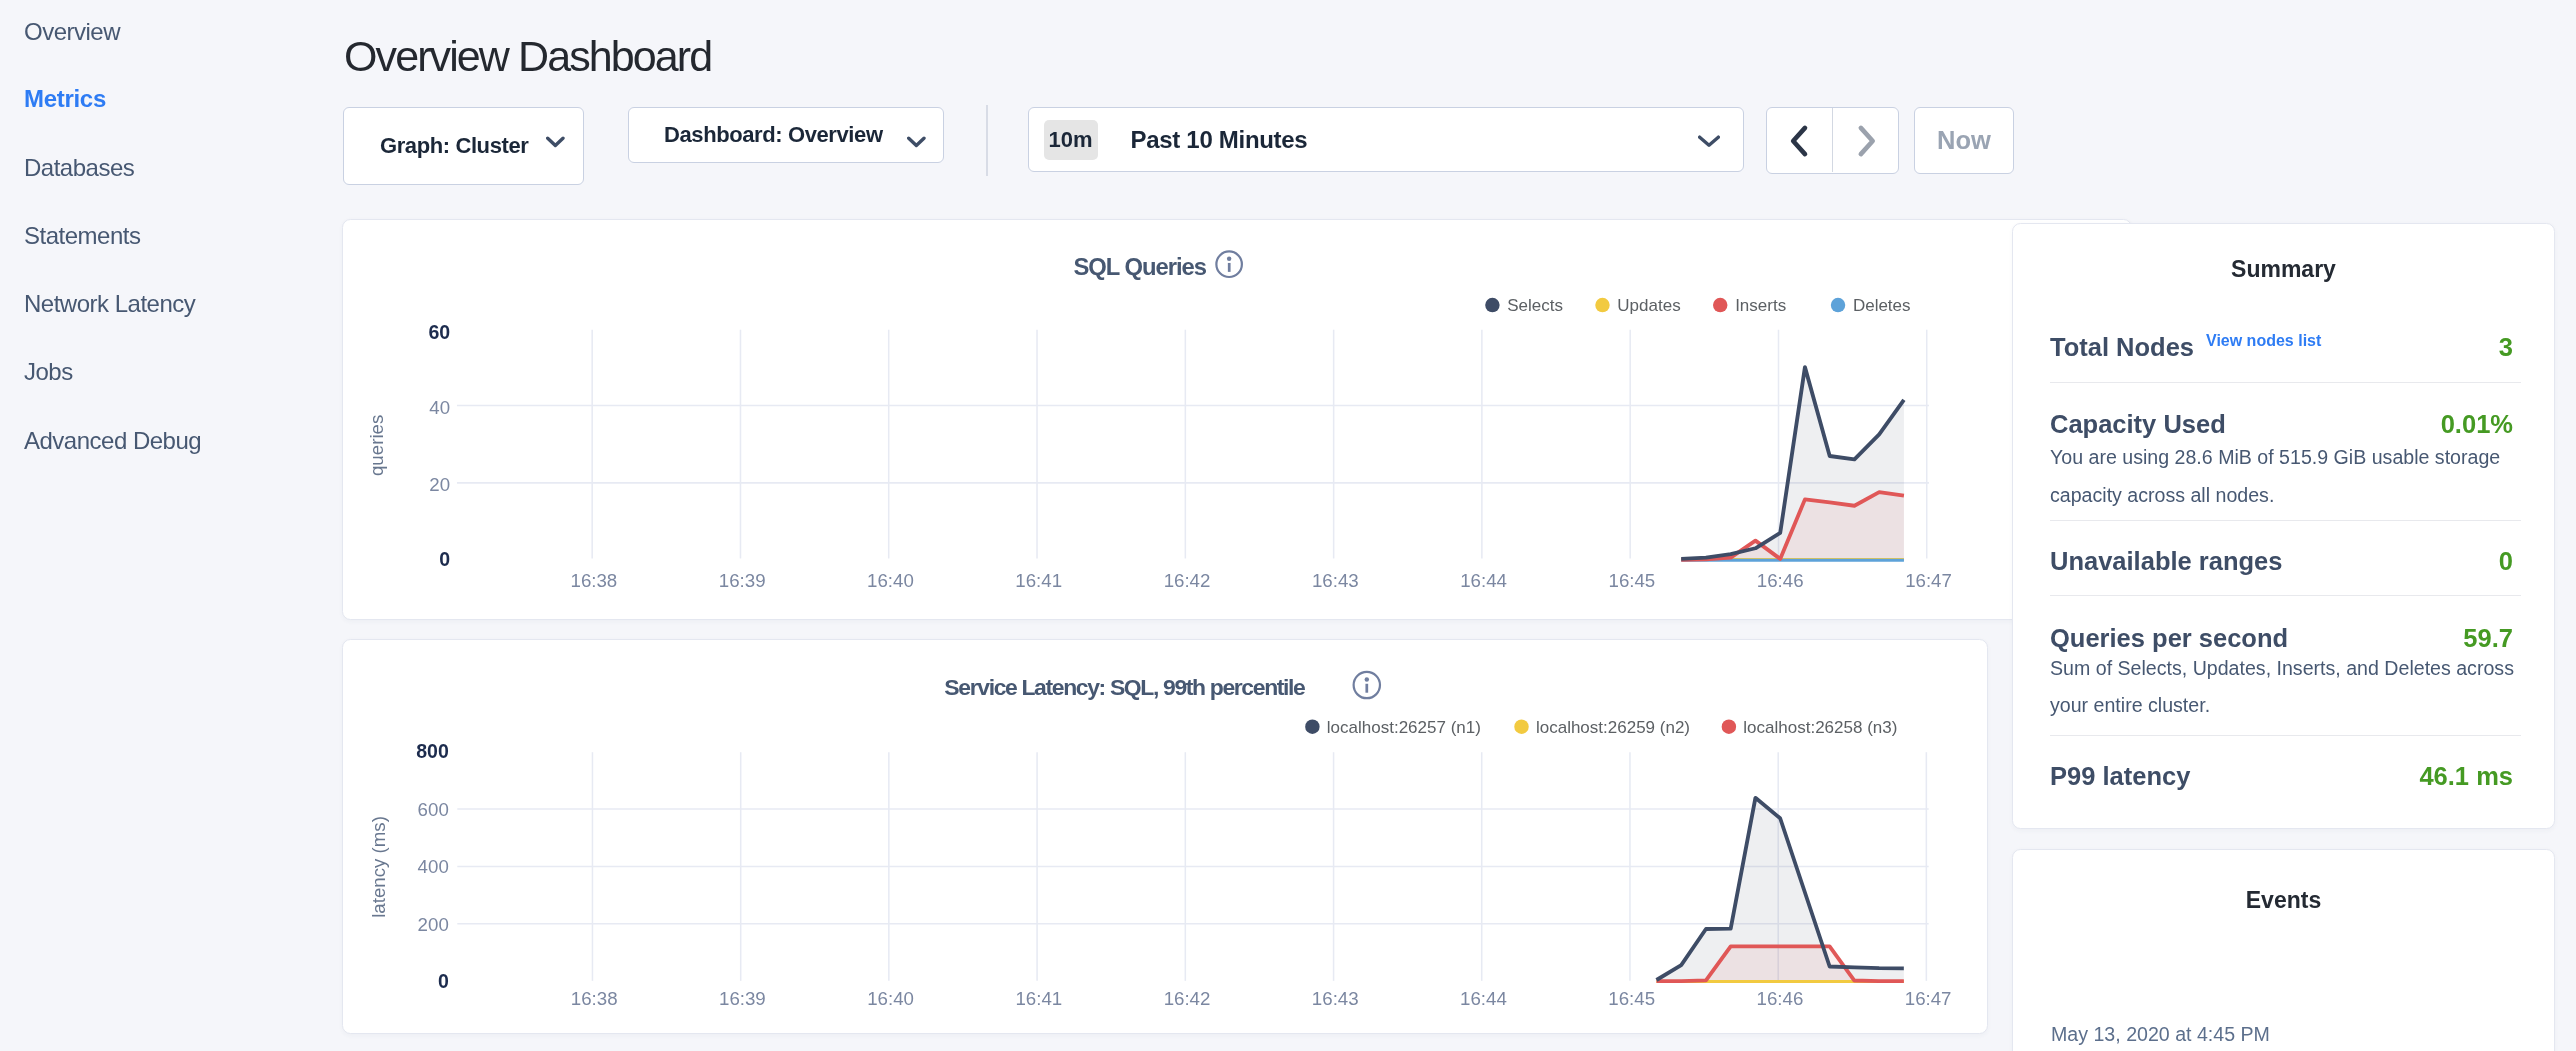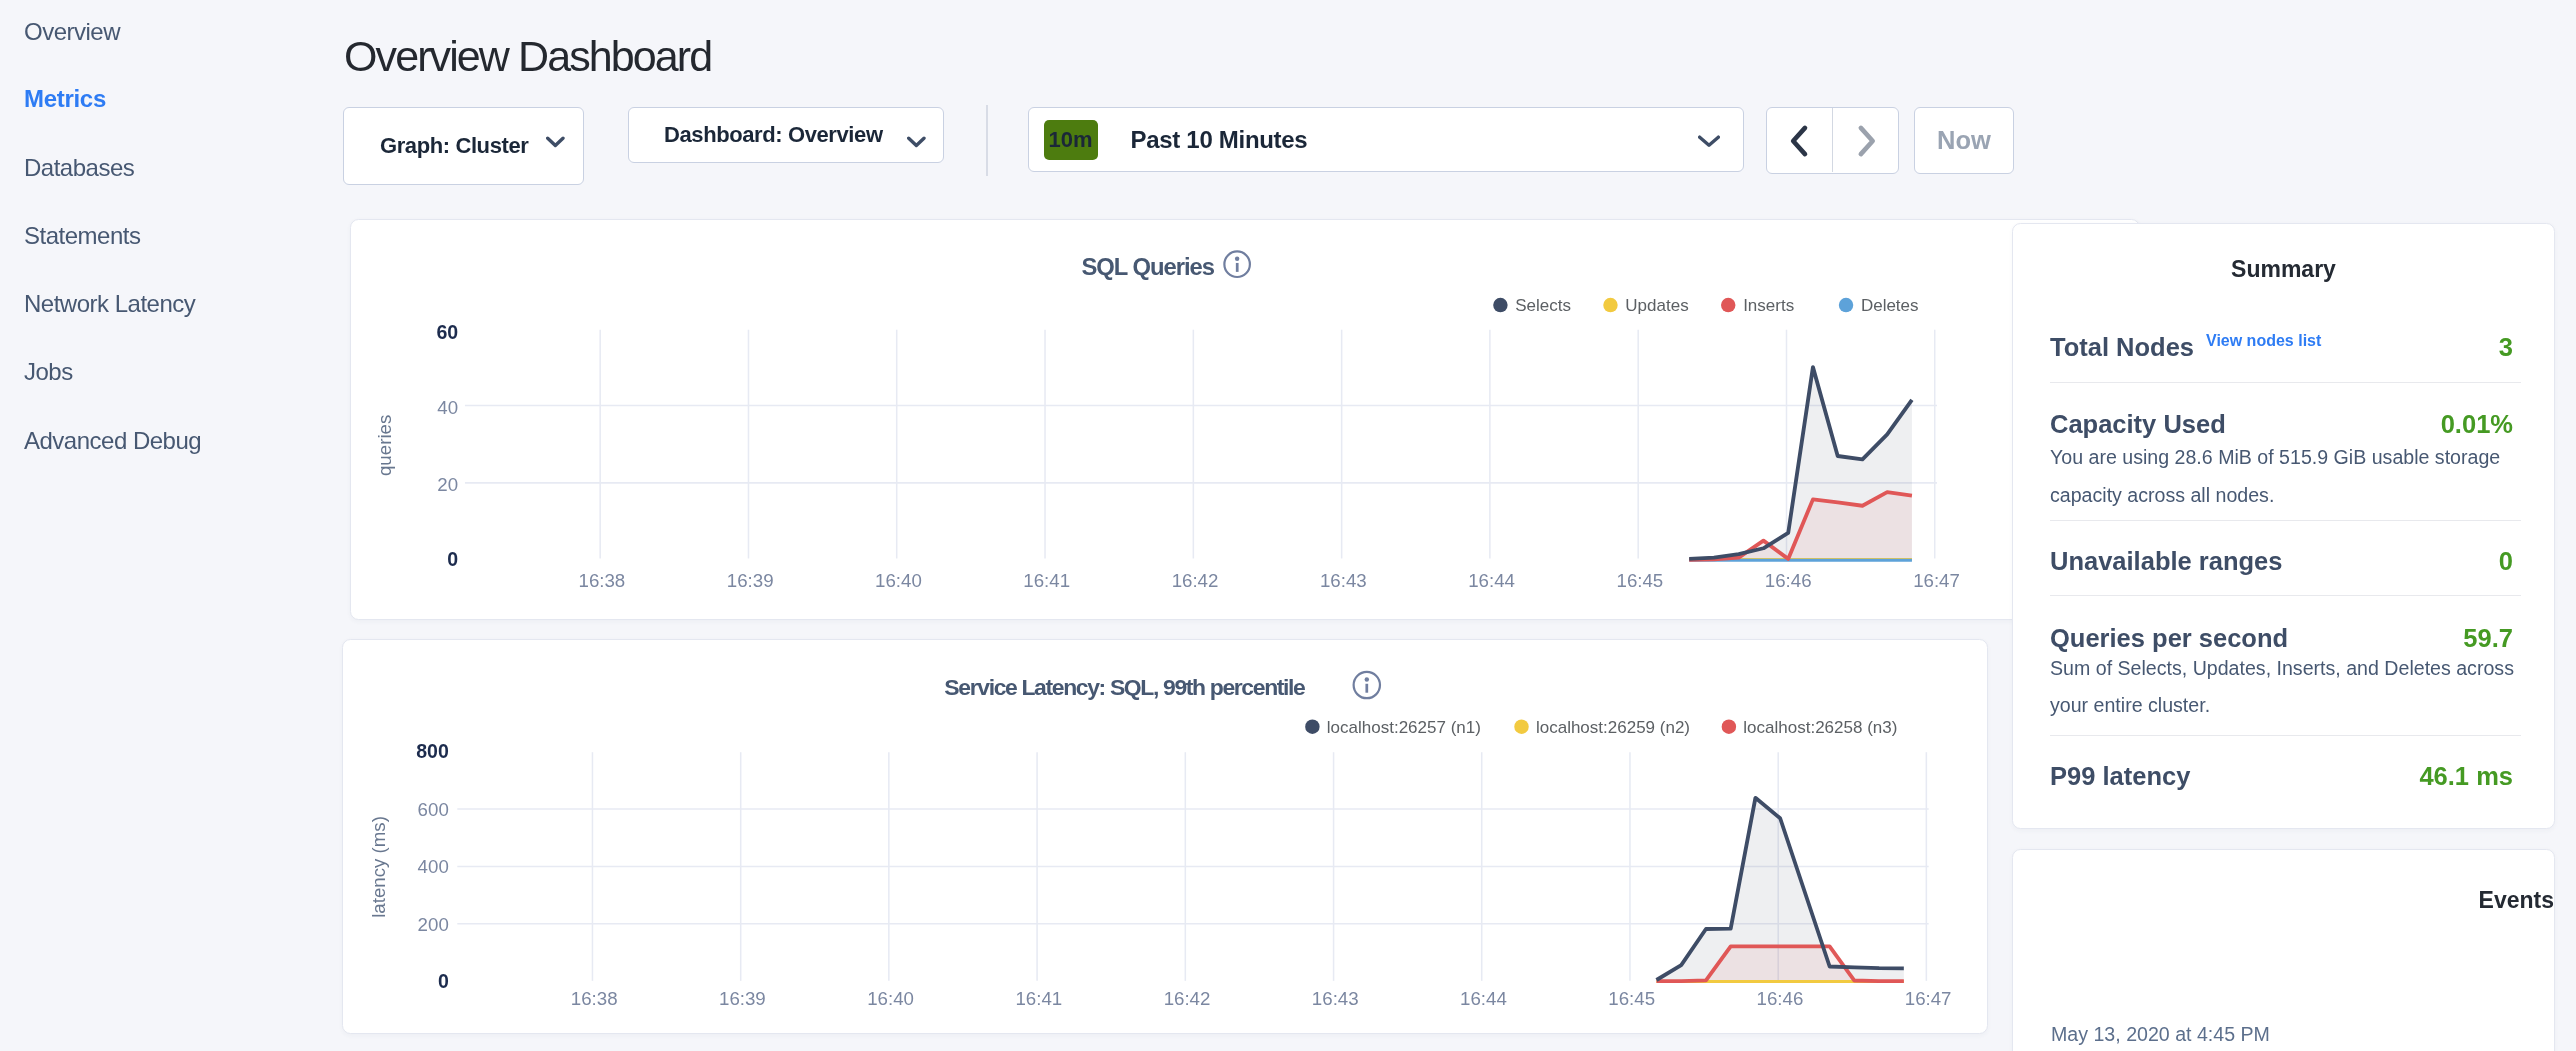--- a/index.html
+++ b/index.html
@@ -34,41 +34,41 @@
 </div>
 <div class="ddbox" style="left:628px; top:107px; width:316px; height:56px; justify-content:flex-start; padding-left:35px;">
   <span class="ddtext">Dashboard: Overview</span>
   <svg width="18.7" height="12" viewBox="0 0 22 14" style="position:absolute; right:17px; top:28px;">
       <polyline points="2,2.5 11,11 20,2.5" fill="none" stroke="#3e4d66" stroke-width="4" stroke-linecap="round" stroke-linejoin="round"></polyline>
     </svg>
 </div>
 <div class="abs" style="left:986px; top:105px; width:1.7px; height:71px; background:#d8dce6;"></div>
 
 <div class="ddbox" style="left:1028px; top:107px; width:716px; height:65px; justify-content:flex-start;">
-  <div style="margin-left:14.5px; width:54px; height:40px; background:#4d7c0f; border-radius:5.1px; display:flex; align-items:center; justify-content:center; font-size:22px; font-weight:bold; color:#1b2738;">10m</div>
+  <div style="margin-left:14.5px; width:54px; height:40px; background:#e5e5e5; border-radius:5.1px; display:flex; align-items:center; justify-content:center; font-size:22px; font-weight:bold; color:#1b2738;">10m</div>
   <div class="ddtext" style="margin-left:33px; font-size:24px; letter-spacing:-0.3px;">Past 10 Minutes</div>
   <svg width="22" height="12.8" viewBox="0 0 26 15" style="position:absolute; right:23px; top:27px;">
       <polyline points="2,2.5 13,12 24,2.5" fill="none" stroke="#3e4d66" stroke-width="4" stroke-linecap="round" stroke-linejoin="round"></polyline>
     </svg>
 </div>
 
 <div class="ddbox" style="left:1766px; top:107px; width:133px; height:67px; justify-content:space-between;">
   <svg width="65" height="64" viewBox="0 0 77 75">
       <polyline points="45,22 31,37.5 45,53" fill="none" stroke="#2b3547" stroke-width="5.5" stroke-linecap="round" stroke-linejoin="round"></polyline>
     </svg>
   <div style="position:absolute; left:65px; top:0px; width:1.3px; height:64px; background:#d3d8e2;"></div>
   <svg width="65" height="64" viewBox="0 0 77 75">
       <polyline points="33,22 47,37.5 33,53" fill="none" stroke="#9ba2ad" stroke-width="5.5" stroke-linecap="round" stroke-linejoin="round"></polyline>
     </svg>
 </div>
 <div class="ddbox" style="left:1914px; top:107px; width:100px; height:67px;">
   <span style="font-size:25.5px; font-weight:bold; color:#9aa4b3;">Now</span>
 </div>
 
-<div class="card" style="left:342px; top:219px; width:1790px; height:401px;margin-left:8px;">
+<div class="card" style="left:342px; top:219px; width:1790px; height:401px;">
 <svg width="1643" height="398" viewBox="0 0 1932 468" style="display:block;">
 
   <g stroke="#e7eaf3" stroke-width="1.8" fill="none">
     <line x1="134" y1="218.2" x2="1865" y2="218.2"></line>
     <line x1="134" y1="309.1" x2="1865" y2="309.1"></line>
     <line x1="293" y1="129" x2="293" y2="398"></line>
     <line x1="467.4" y1="129" x2="467.4" y2="398"></line>
     <line x1="641.7" y1="129" x2="641.7" y2="398"></line>
     <line x1="816.1" y1="129" x2="816.1" y2="398"></line>
     <line x1="990.5" y1="129" x2="990.5" y2="398"></line>
@@ -194,16 +194,16 @@
   <div class="abs" style="left:37px; right:33px; top:371px; height:1.3px; background:#e8e9ed;"></div>
   <div class="abs" style="left:37px; top:400px; font-size:25.5px; font-weight:bold; color:#3e4d66;">Queries per second</div>
   <div class="abs" style="right:41px; top:400px; font-size:25.5px; font-weight:bold; color:#459a23;">59.7</div>
   <div class="abs" style="left:37px; top:426px; font-size:19.6px; color:#475872; line-height:37px;">Sum of Selects, Updates, Inserts, and Deletes across<br>your entire cluster.</div>
   <div class="abs" style="left:37px; right:33px; top:511px; height:1.3px; background:#e8e9ed;"></div>
   <div class="abs" style="left:37px; top:538px; font-size:25.5px; font-weight:bold; color:#3e4d66;">P99 latency</div>
   <div class="abs" style="right:41px; top:538px; font-size:25.5px; font-weight:bold; color:#459a23;">46.1 ms</div>
 </div>
 
 <div class="card" style="left:2012px; top:849px; width:543px; height:255px;">
-  <div class="abs" style="top:37px; width:100%; text-align:right; font-size:23px; font-weight:bold; color:#242a33;">Events</div>
+  <div class="abs" style="top:37px; width:100%; text-align:center; font-size:23px; font-weight:bold; color:#242a33;">Events</div>
   <div class="abs" style="left:38px; top:173px; font-size:19.6px; color:#5c6f8c;">May 13, 2020 at 4:45 PM</div>
 </div>
 
 
 </body></html>

